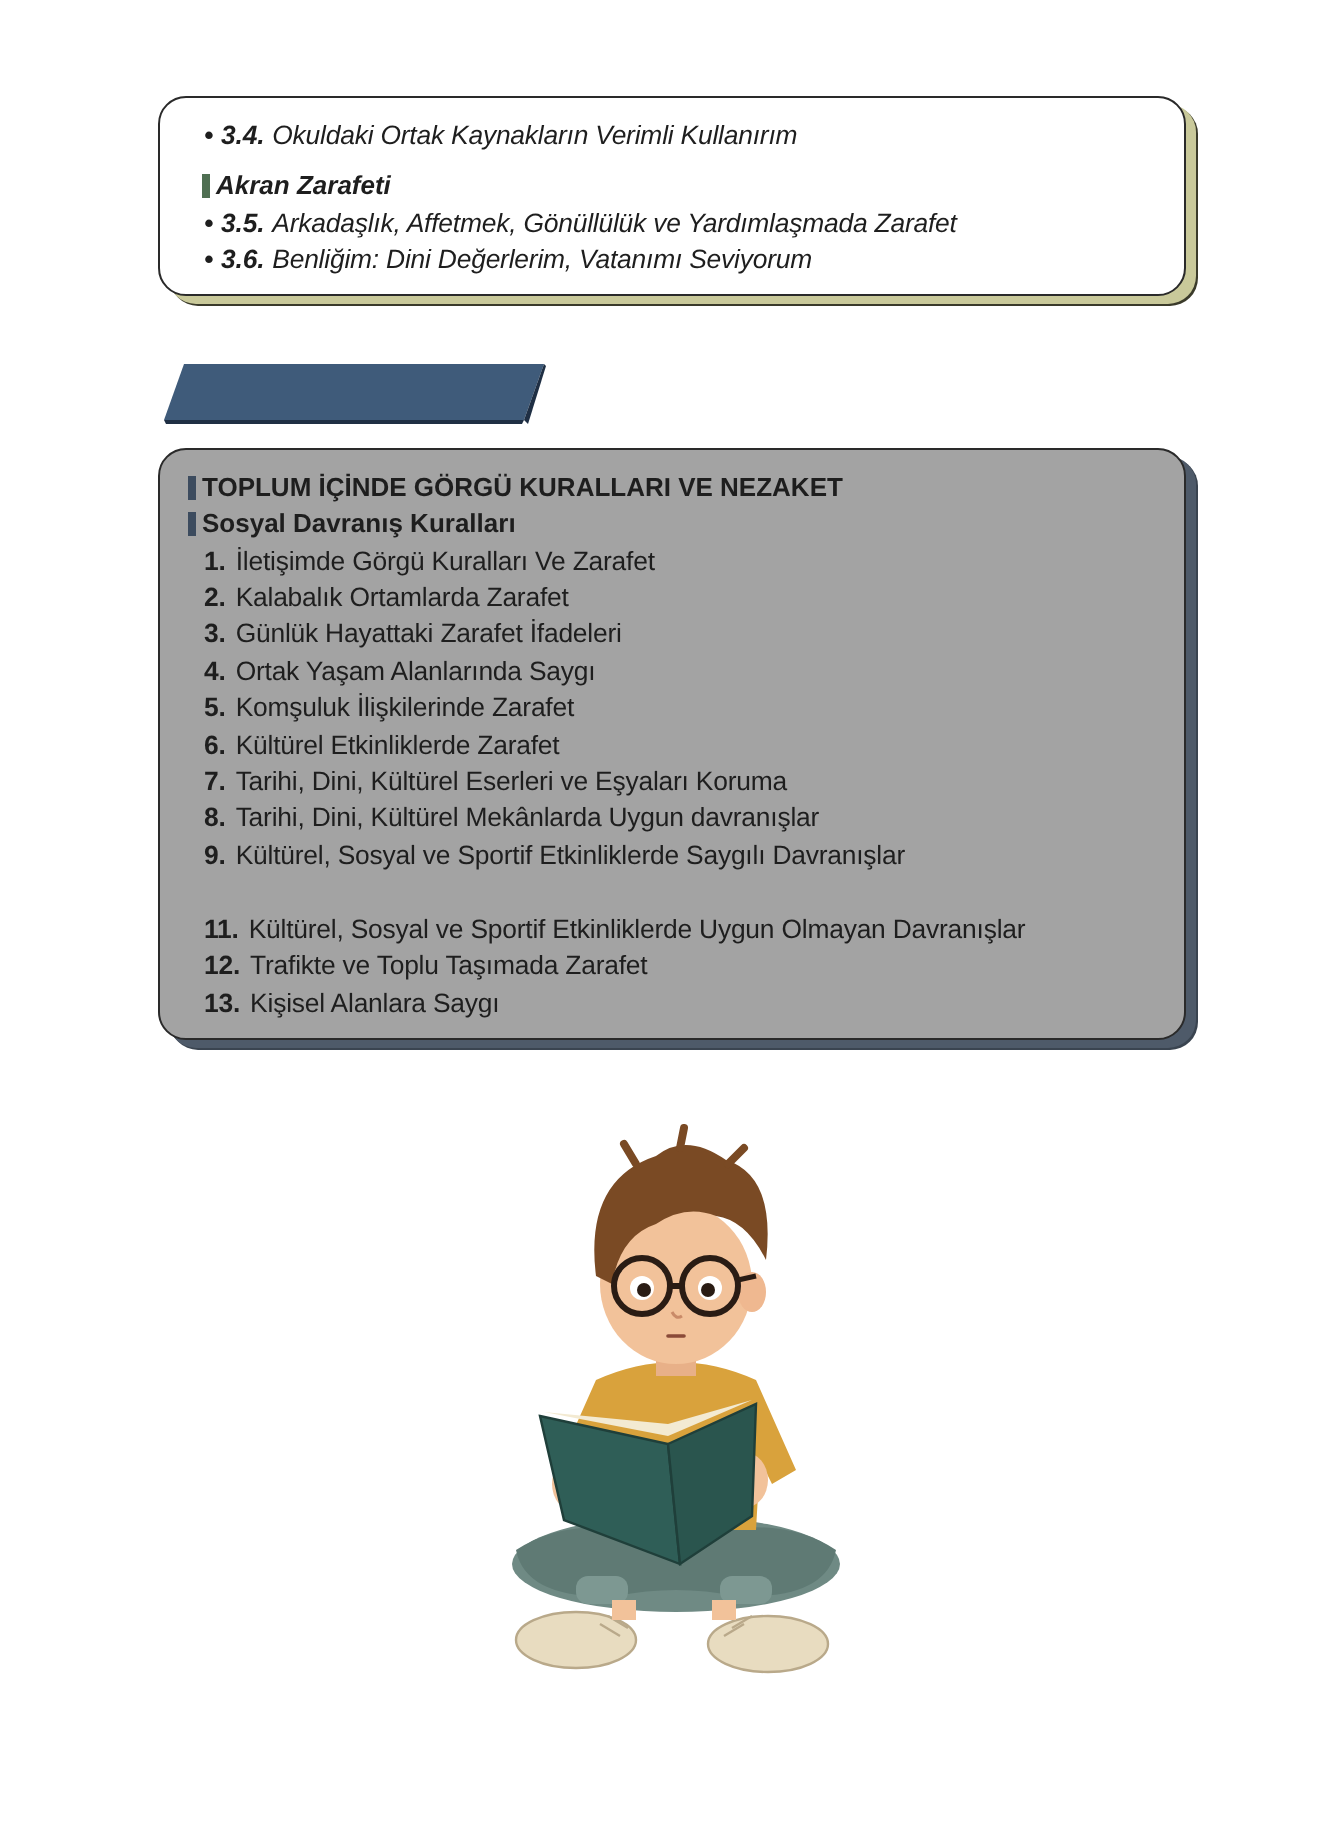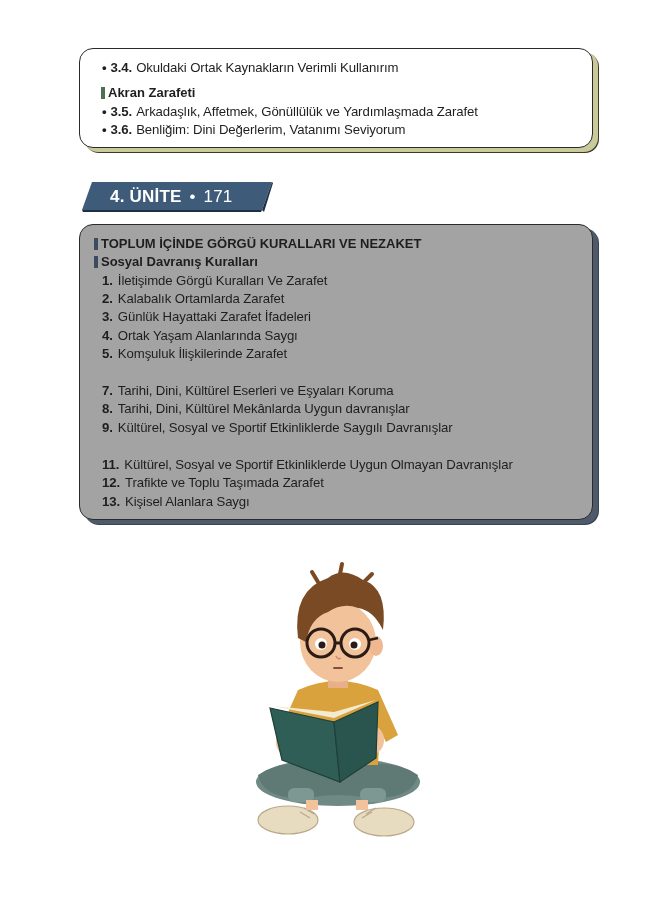--- a/index.html
+++ b/index.html
@@ -23,21 +23,21 @@
     top: 48px;
     width: 512px;
     height: 98px;
     border: 1.6px solid #2a2a2a;
     border-radius: 14px;
     background: #ffffff;
     box-shadow: 5px 4px 0 0 #c9c99a, 6px 5px 0 0 #3a3a2a;
   }
   .box-top .inner {
     position: absolute;
-    left: 0; right: 0; top: 0; bottom: 0;
+    left: 0; right: 0; top: 0; bottom: 0; font-style: italic;
   }
   .bullet-line {
     position: absolute;
     font-size: 13.2px;
     line-height: 16px;
     white-space: nowrap;
     letter-spacing: -0.1px;
   }
   .bullet-line .dot {
     font-weight: bold;
@@ -146,42 +146,38 @@
   </div>
 </div>
 
 <div class="unit-banner">
   <svg width="192" height="31" viewBox="0 0 192 31">
     <polygon points="3,30 191,30 183,1 12,1" fill="none"></polygon>
     <polygon points="0,28 180,28 190,0 10,0" fill="#3f5b7a"></polygon>
     <polygon points="0,28 180,28 179,30 1,30" fill="#1f2f44"></polygon>
     <polygon points="180,28 190,0 191,1 182,30" fill="#1f2f44"></polygon>
   </svg>
-  <div class="label">
-    <b>4. ÜNİTE</b>
-    <span style="margin:0 3px;">•</span>
-    <span class="pg">171</span>
-  </div>
 </div>
 
 <div class="box-unit4">
   <div class="sect-head" style="left:14px; top:11px;">
     <span class="sect-bar slate"></span>
     <span>TOPLUM İÇİNDE GÖRGÜ KURALLARI VE NEZAKET</span>
   </div>
   <div class="sect-head" style="left:14px; top:29px;">
     <span class="sect-bar slate"></span>
     <span>Sosyal Davranış Kuralları</span>
   </div>
 
   <div class="list-item" style="left:22px; top:48px;"><span class="n">1.</span><span>İletişimde Görgü Kuralları Ve Zarafet</span></div>
   <div class="list-item" style="left:22px; top:66px;"><span class="n">2.</span><span>Kalabalık Ortamlarda Zarafet</span></div>
   <div class="list-item" style="left:22px; top:84px;"><span class="n">3.</span><span>Günlük Hayattaki Zarafet İfadeleri</span></div>
   <div class="list-item" style="left:22px; top:103px;"><span class="n">4.</span><span>Ortak Yaşam Alanlarında Saygı</span></div>
   <div class="list-item" style="left:22px; top:121px;"><span class="n">5.</span><span>Komşuluk İlişkilerinde Zarafet</span></div>
+  <div class="list-item" style="left:22px; top:140px;"><span class="n">6.</span><span>Kültürel Etkinliklerde Zarafet</span></div>
   <div class="list-item" style="left:22px; top:158px;"><span class="n">7.</span><span>Tarihi, Dini, Kültürel Eserleri ve Eşyaları Koruma</span></div>
   <div class="list-item" style="left:22px; top:176px;"><span class="n">8.</span><span>Tarihi, Dini, Kültürel Mekânlarda Uygun davranışlar</span></div>
   <div class="list-item" style="left:22px; top:195px;"><span class="n">9.</span><span>Kültürel, Sosyal ve Sportif Etkinliklerde Saygılı Davranışlar</span></div>
   <div class="list-item" style="left:22px; top:232px;"><span class="n">11.</span><span>Kültürel, Sosyal ve Sportif Etkinliklerde Uygun Olmayan Davranışlar</span></div>
   <div class="list-item" style="left:22px; top:250px;"><span class="n">12.</span><span>Trafikte ve Toplu Taşımada Zarafet</span></div>
   <div class="list-item" style="left:22px; top:269px;"><span class="n">13.</span><span>Kişisel Alanlara Saygı</span></div>
 </div>
 
 <div class="illustration">
   <svg width="180" height="290" viewBox="0 0 180 290">

